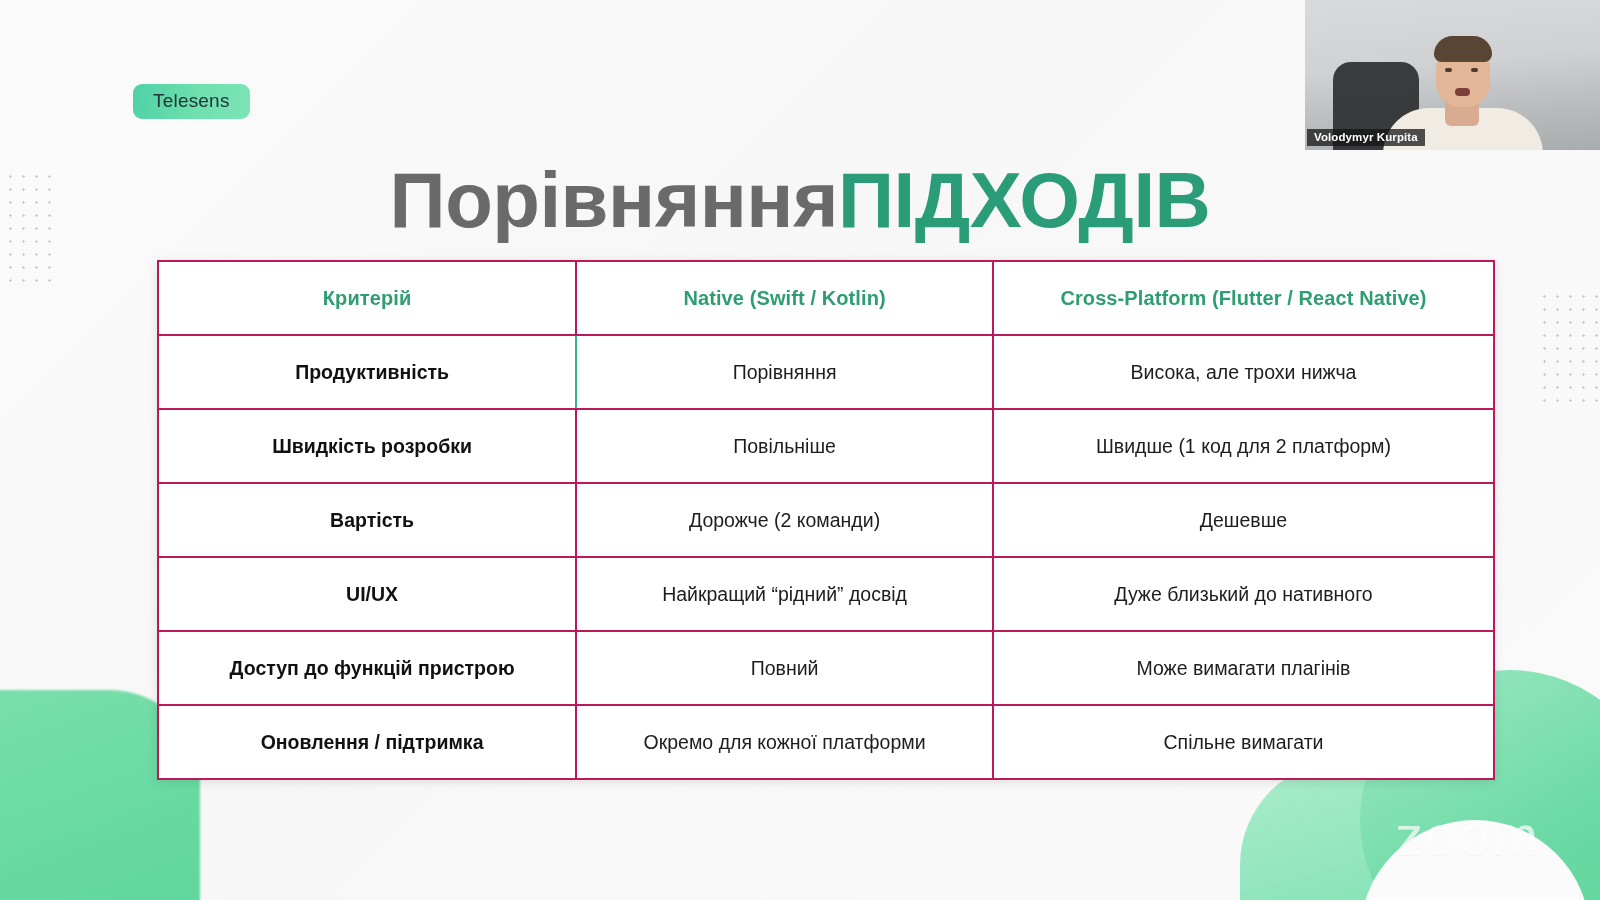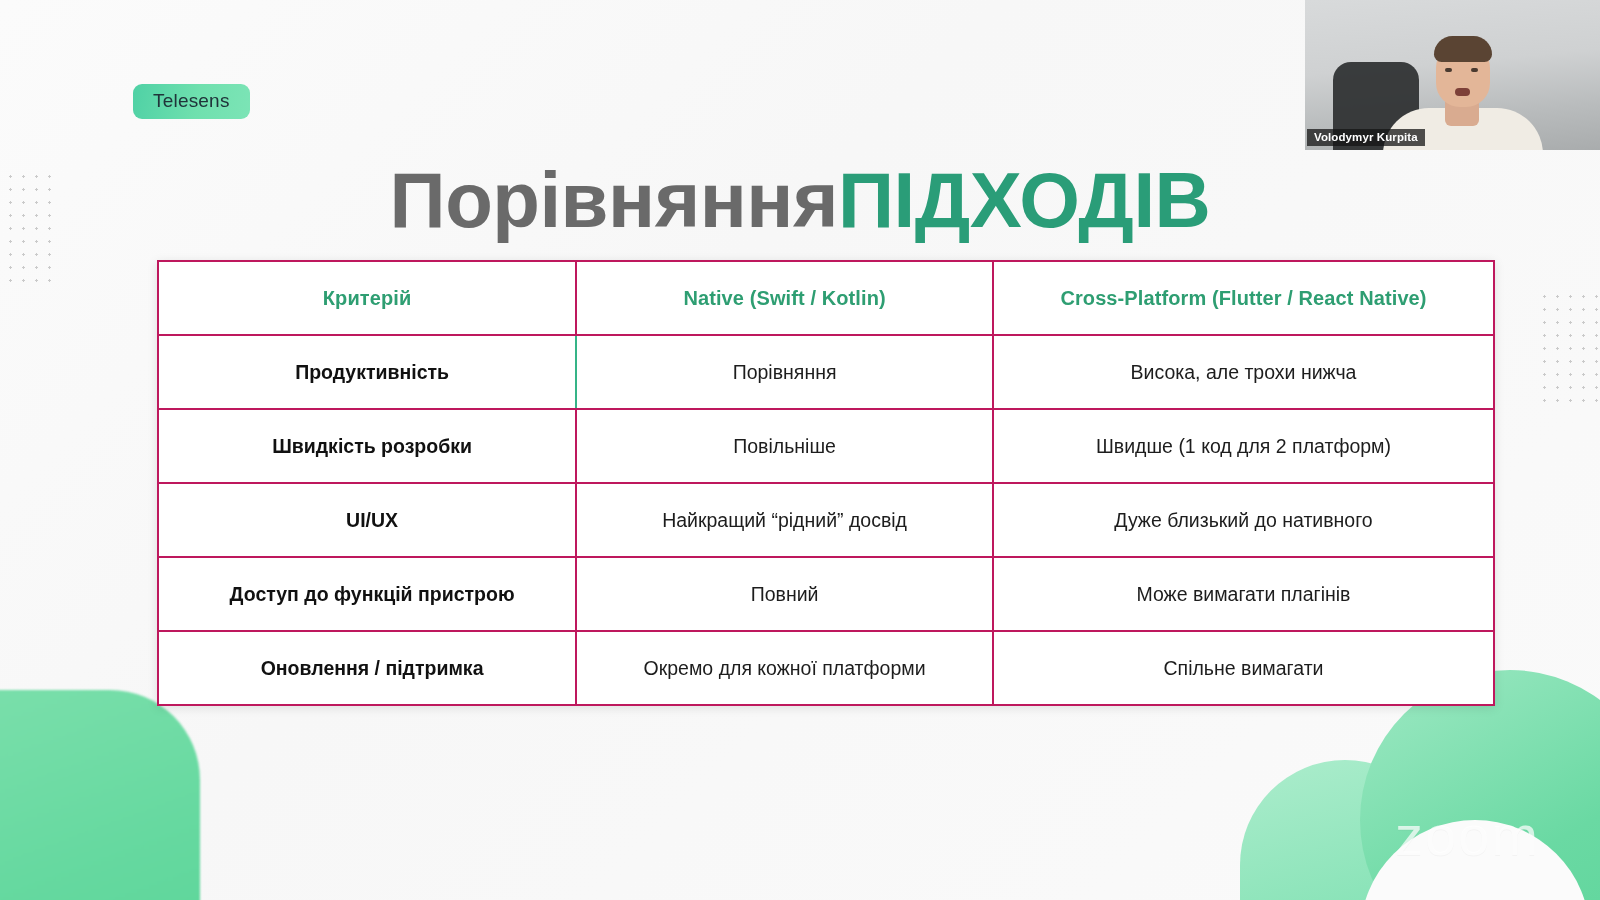--- a/index.html
+++ b/index.html
@@ -193,20 +193,25 @@
       <tbody>
         <tr class="first-row">
           <td class="crit">Продуктивність</td>
           <td>Порівняння</td>
           <td>Висока, але трохи нижча</td>
         </tr>
         <tr>
           <td class="crit">Швидкість розробки</td>
           <td>Повільніше</td>
           <td>Швидше (1 код для 2 платформ)</td>
+        </tr>
+        <tr>
+          <td class="crit">Вартість</td>
+          <td>Дорожче (2 команди)</td>
+          <td>Дешевше</td>
         </tr>
         <tr>
           <td class="crit">UI/UX</td>
           <td>Найкращий “рідний” досвід</td>
           <td>Дуже близький до нативного</td>
         </tr>
         <tr>
           <td class="crit">Доступ до функцій пристрою</td>
           <td>Повний</td>
           <td>Може вимагати плагінів</td>

